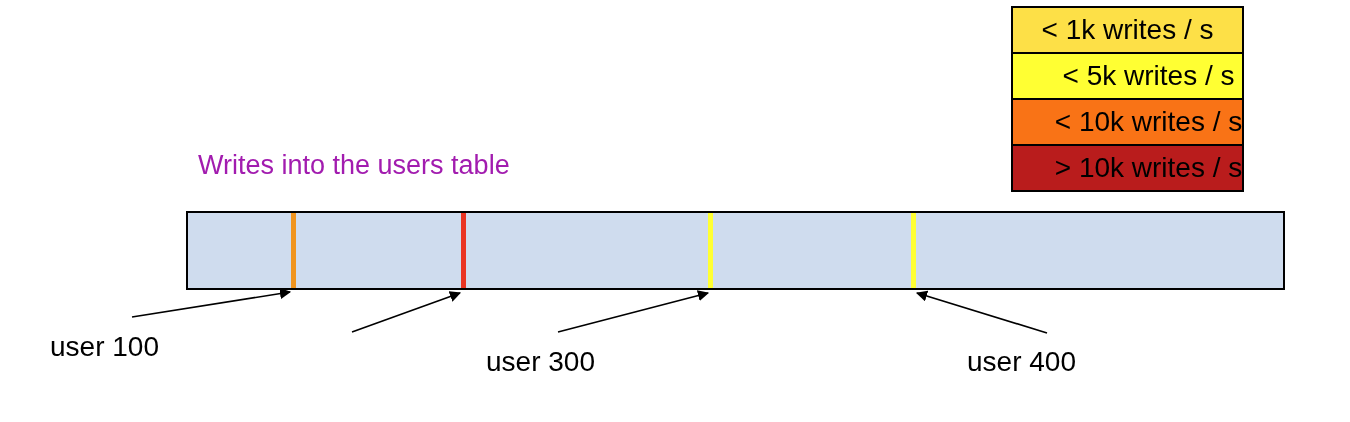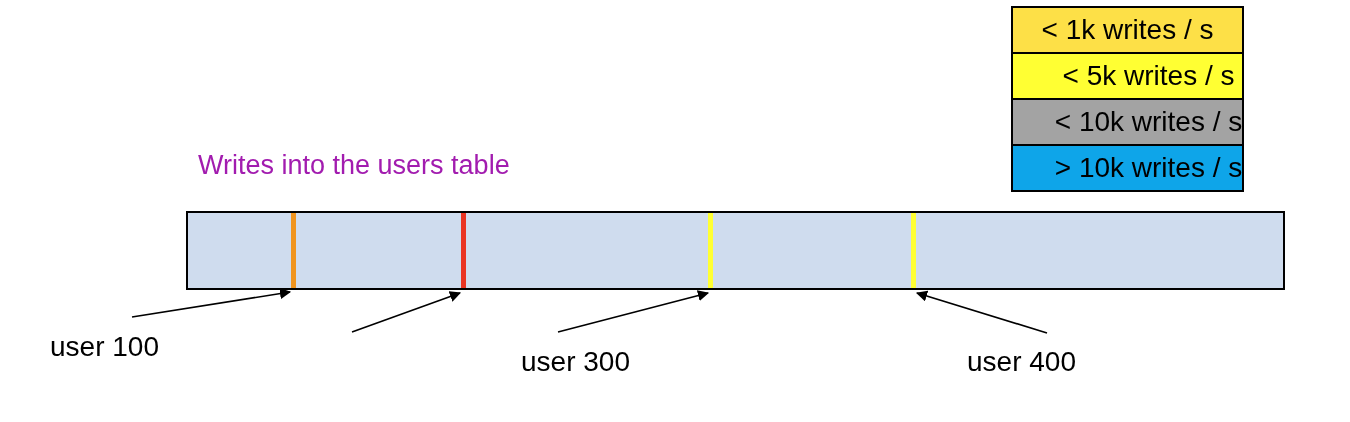--- a/index.html
+++ b/index.html
@@ -100,24 +100,24 @@
       <line x1="1047" y1="333" x2="917" y2="293" stroke="#000000" stroke-width="1.6" marker-end="url(#arrowhead)"></line>
     </svg>
 
   <div class="legend" id="legend">
       <div class="legend-row" style="background: #fde047;">
         <span>&lt; 1k writes / s</span>
       </div>
       <div class="legend-row" style="background: rgb(255, 255, 51);">
         <span>&lt; 5k writes / s</span>
       </div>
-      <div class="legend-row" style="background: #a3a3a3;">
+      <div class="legend-row" style="background: #f97316;">
         <span>&lt; 10k writes / s</span>
       </div>
-      <div class="legend-row" style="background: #0ea5e9;">
+      <div class="legend-row" style="background: #b91c1c;">
         <span>&gt; 10k writes / s</span>
       </div>
     </div>
 
 <div class="user-label" style="left: 50px; top: 333px;">user 100</div>
-    <div class="user-label" style="left: 521px; top: 348px;">user 300</div>
+    <div class="user-label" style="left: 486px; top: 348px;">user 300</div>
     <div class="user-label" style="left: 967px; top: 348px;">user 400</div>
   </div>
 
 </body></html>

